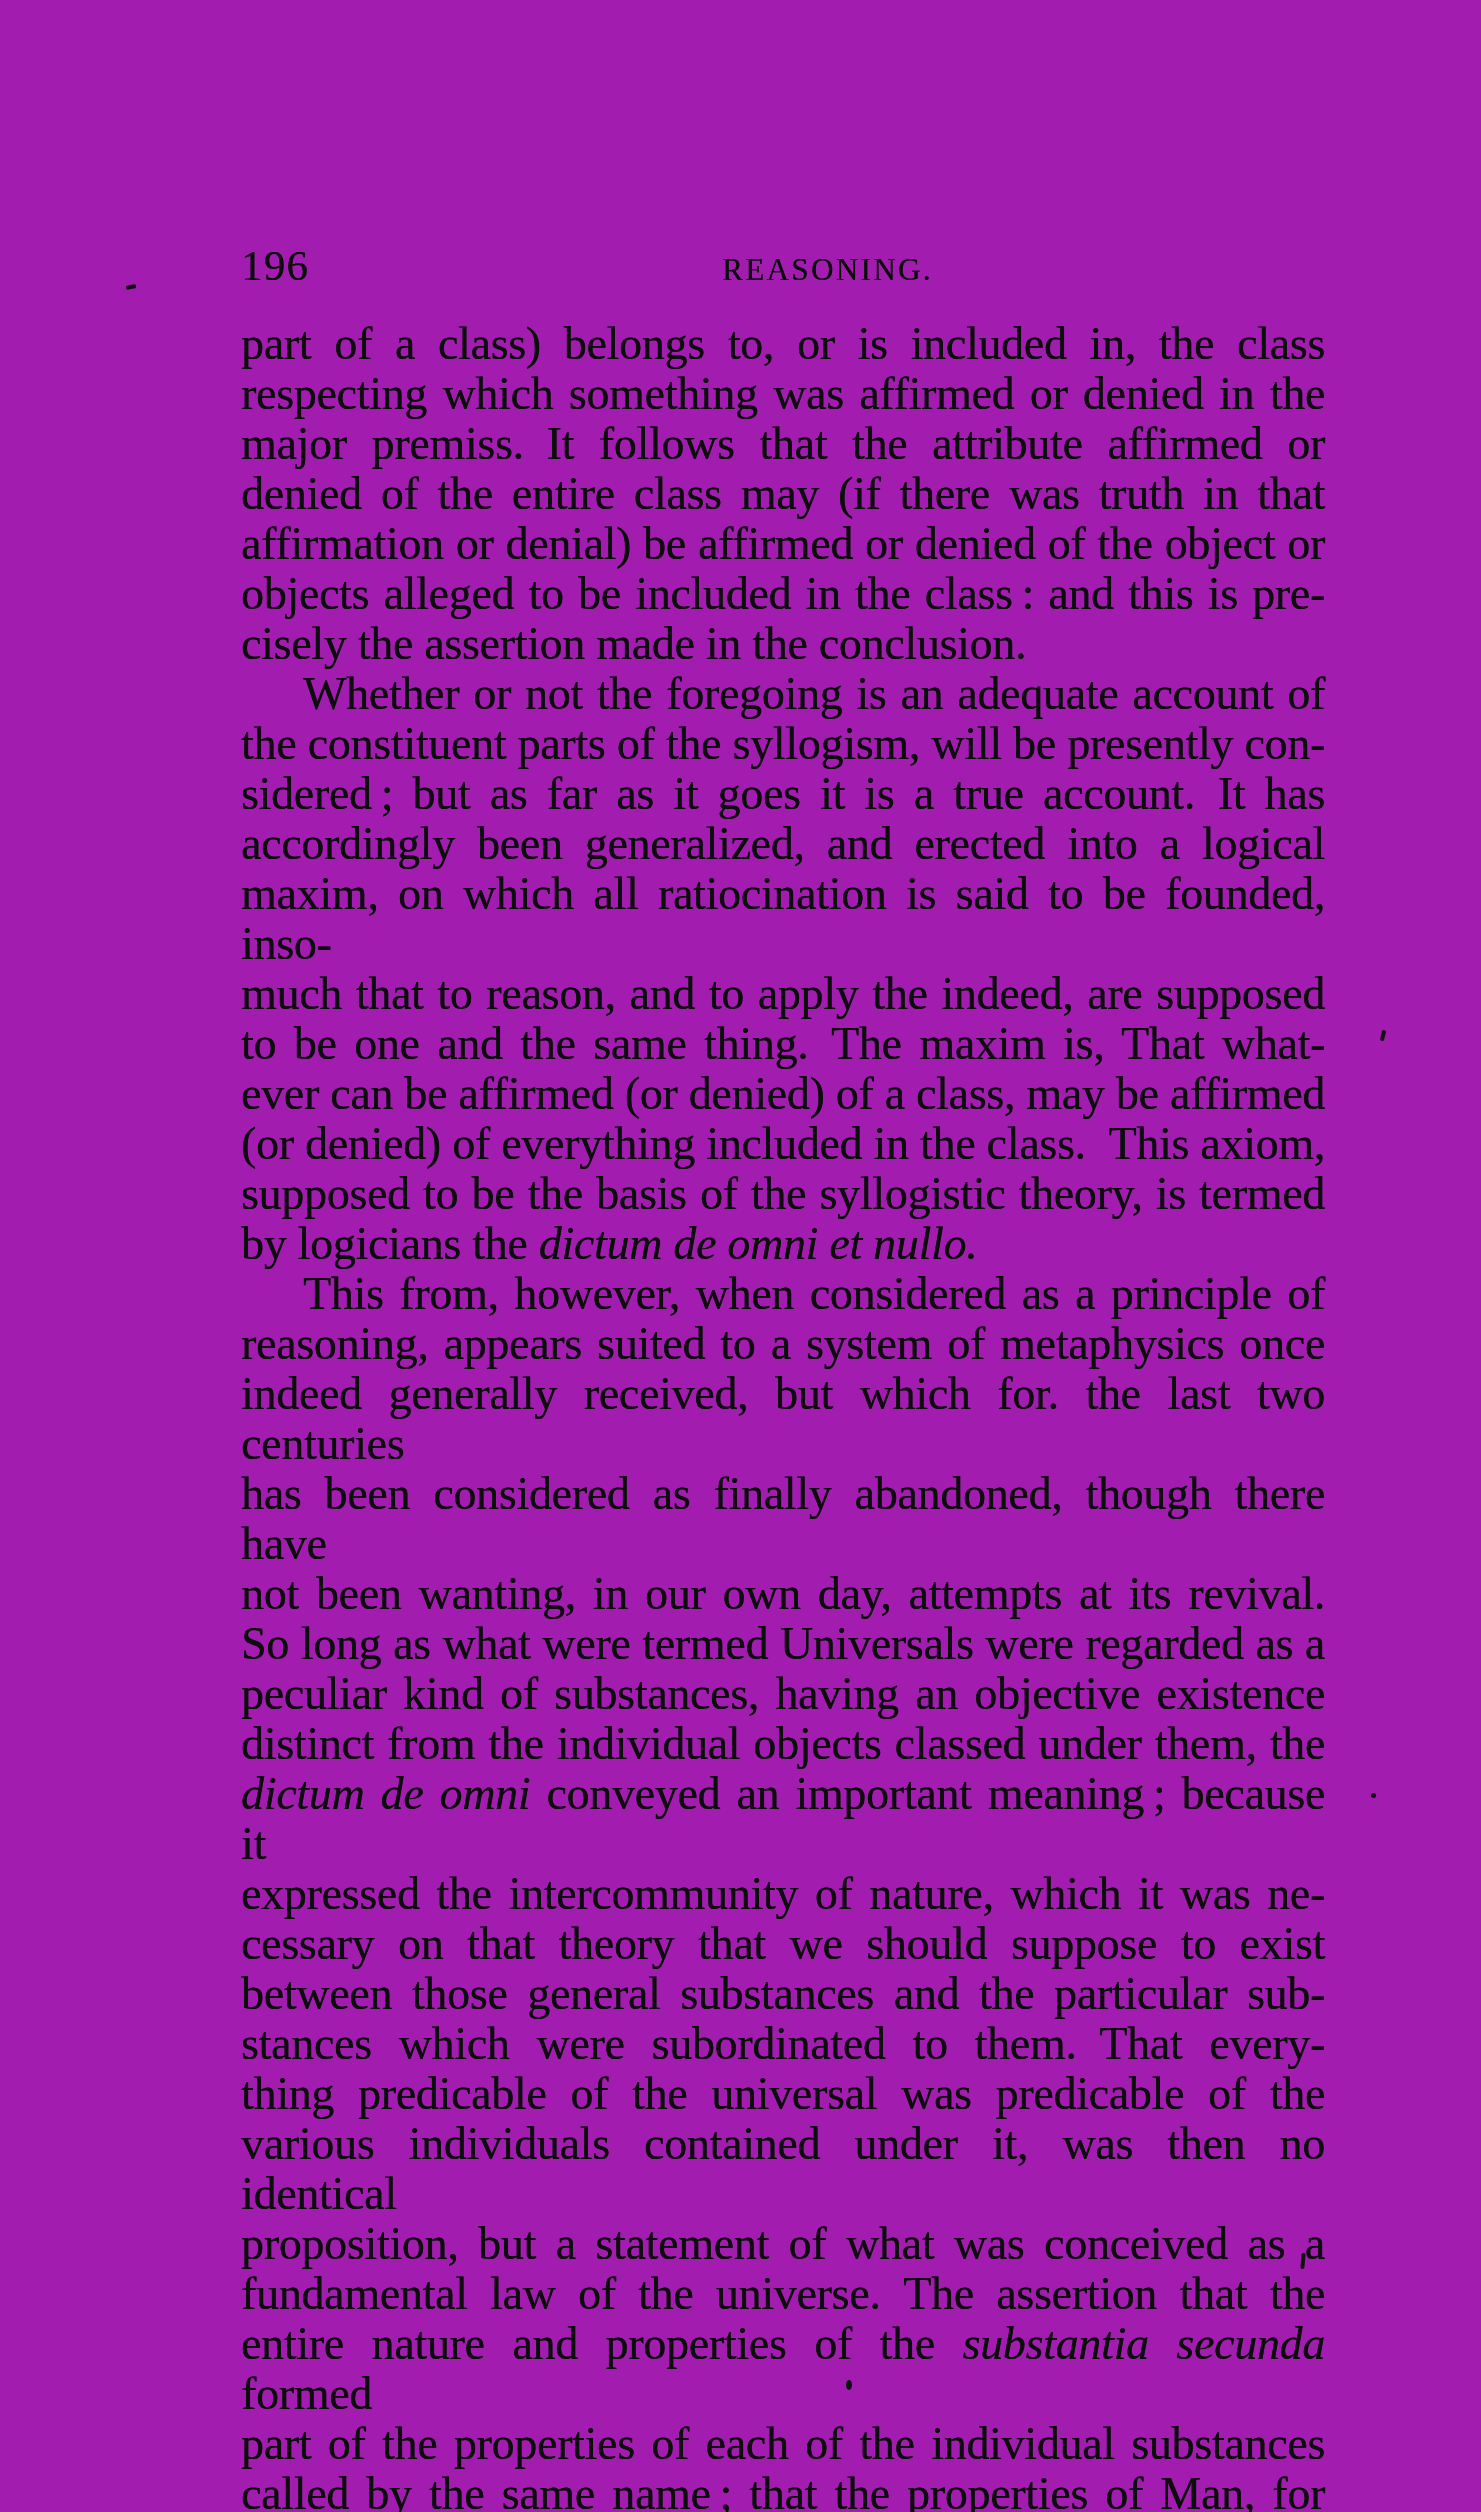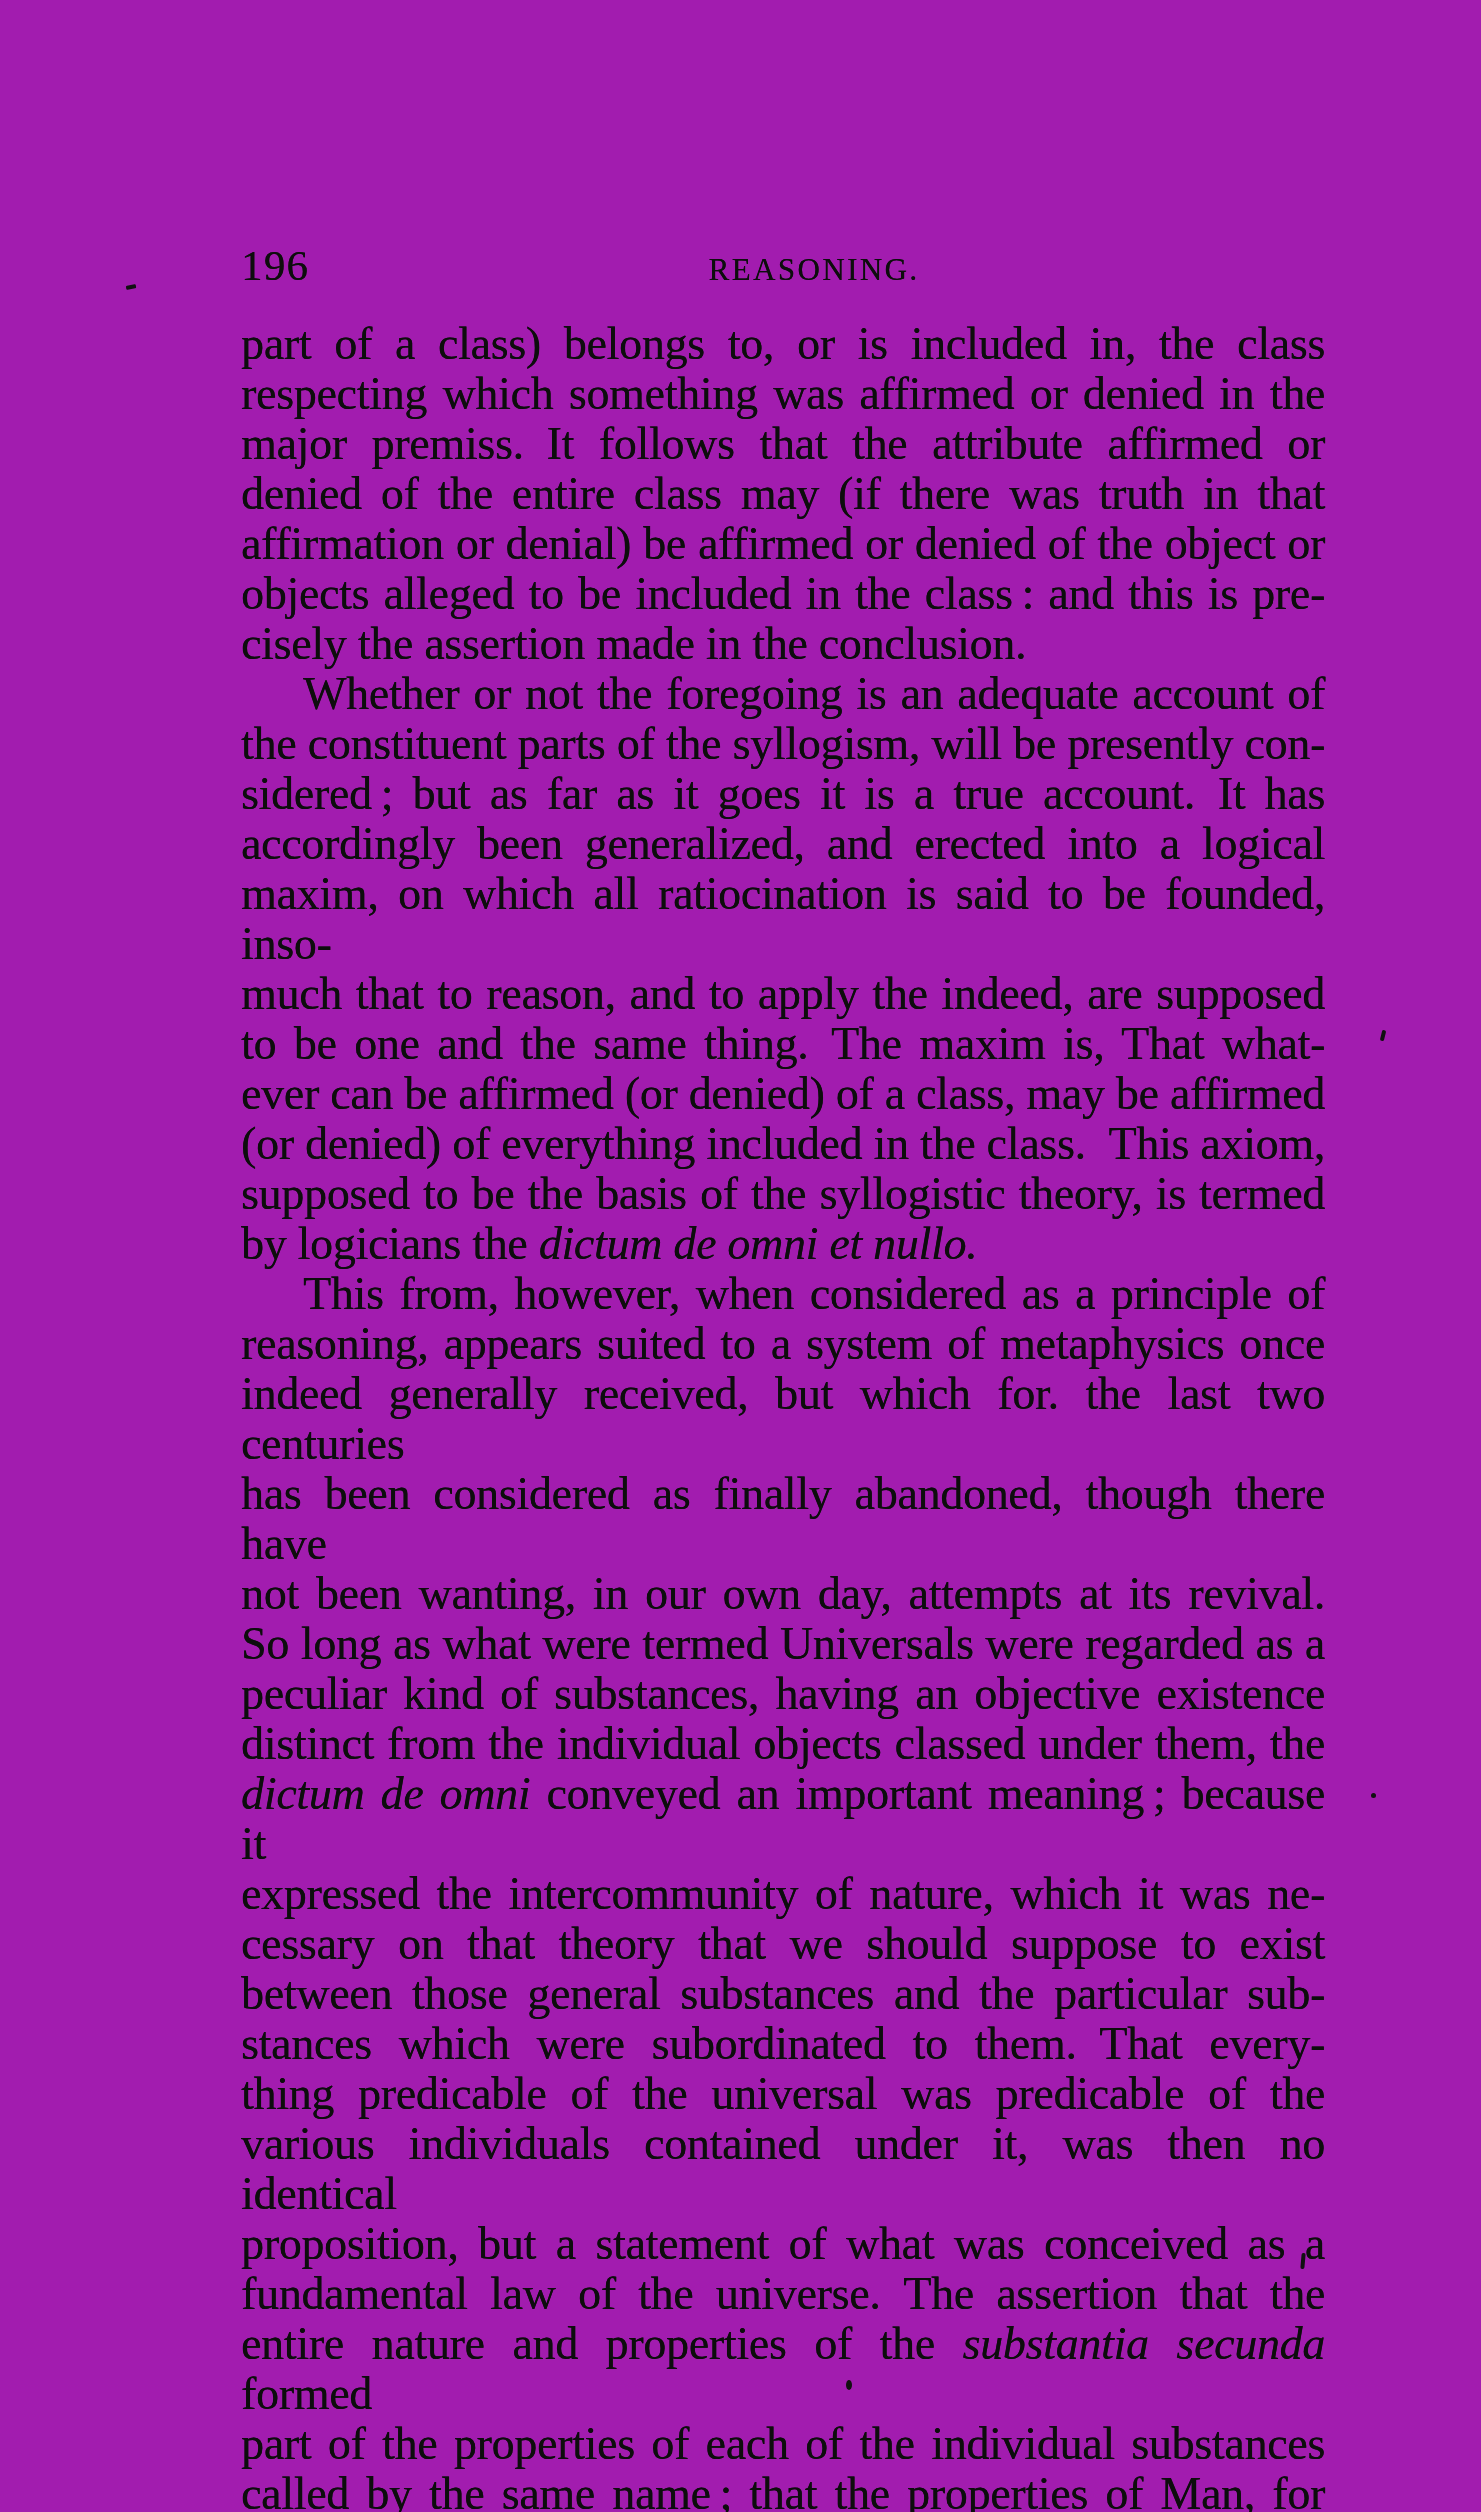--- a/index.html
+++ b/index.html
@@ -23,21 +23,21 @@
     top: 244px;
     font-size: 43px;
     line-height: 1;
     letter-spacing: 1.2px;
   }
   .running-head {
     position: absolute;
     left: 695px;
     top: 254px;
     width: 238px;
-    text-align: center;
+    text-align: right;
     font-size: 31px;
     line-height: 1;
     letter-spacing: 2.4px;
     white-space: nowrap;
   }
   .body-text {
     position: absolute;
     left: 241px;
     top: 319px;
     width: 1084px;

